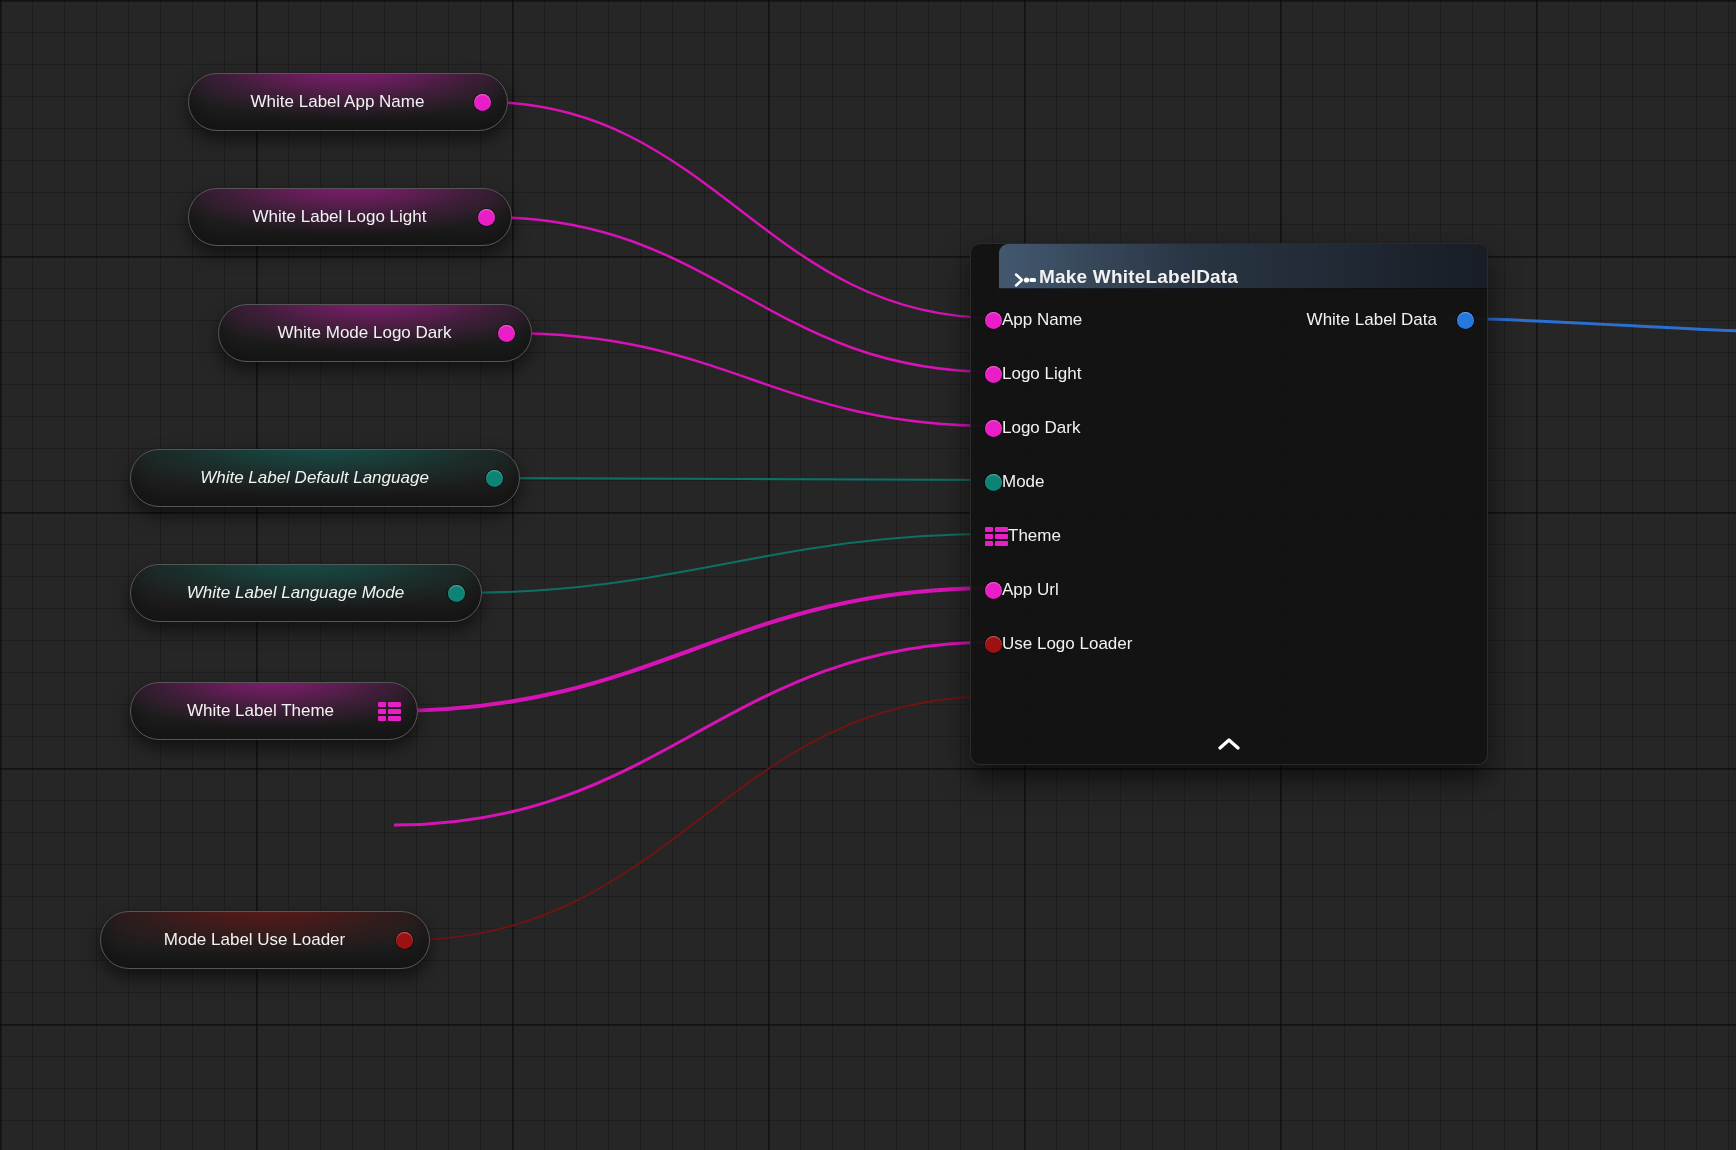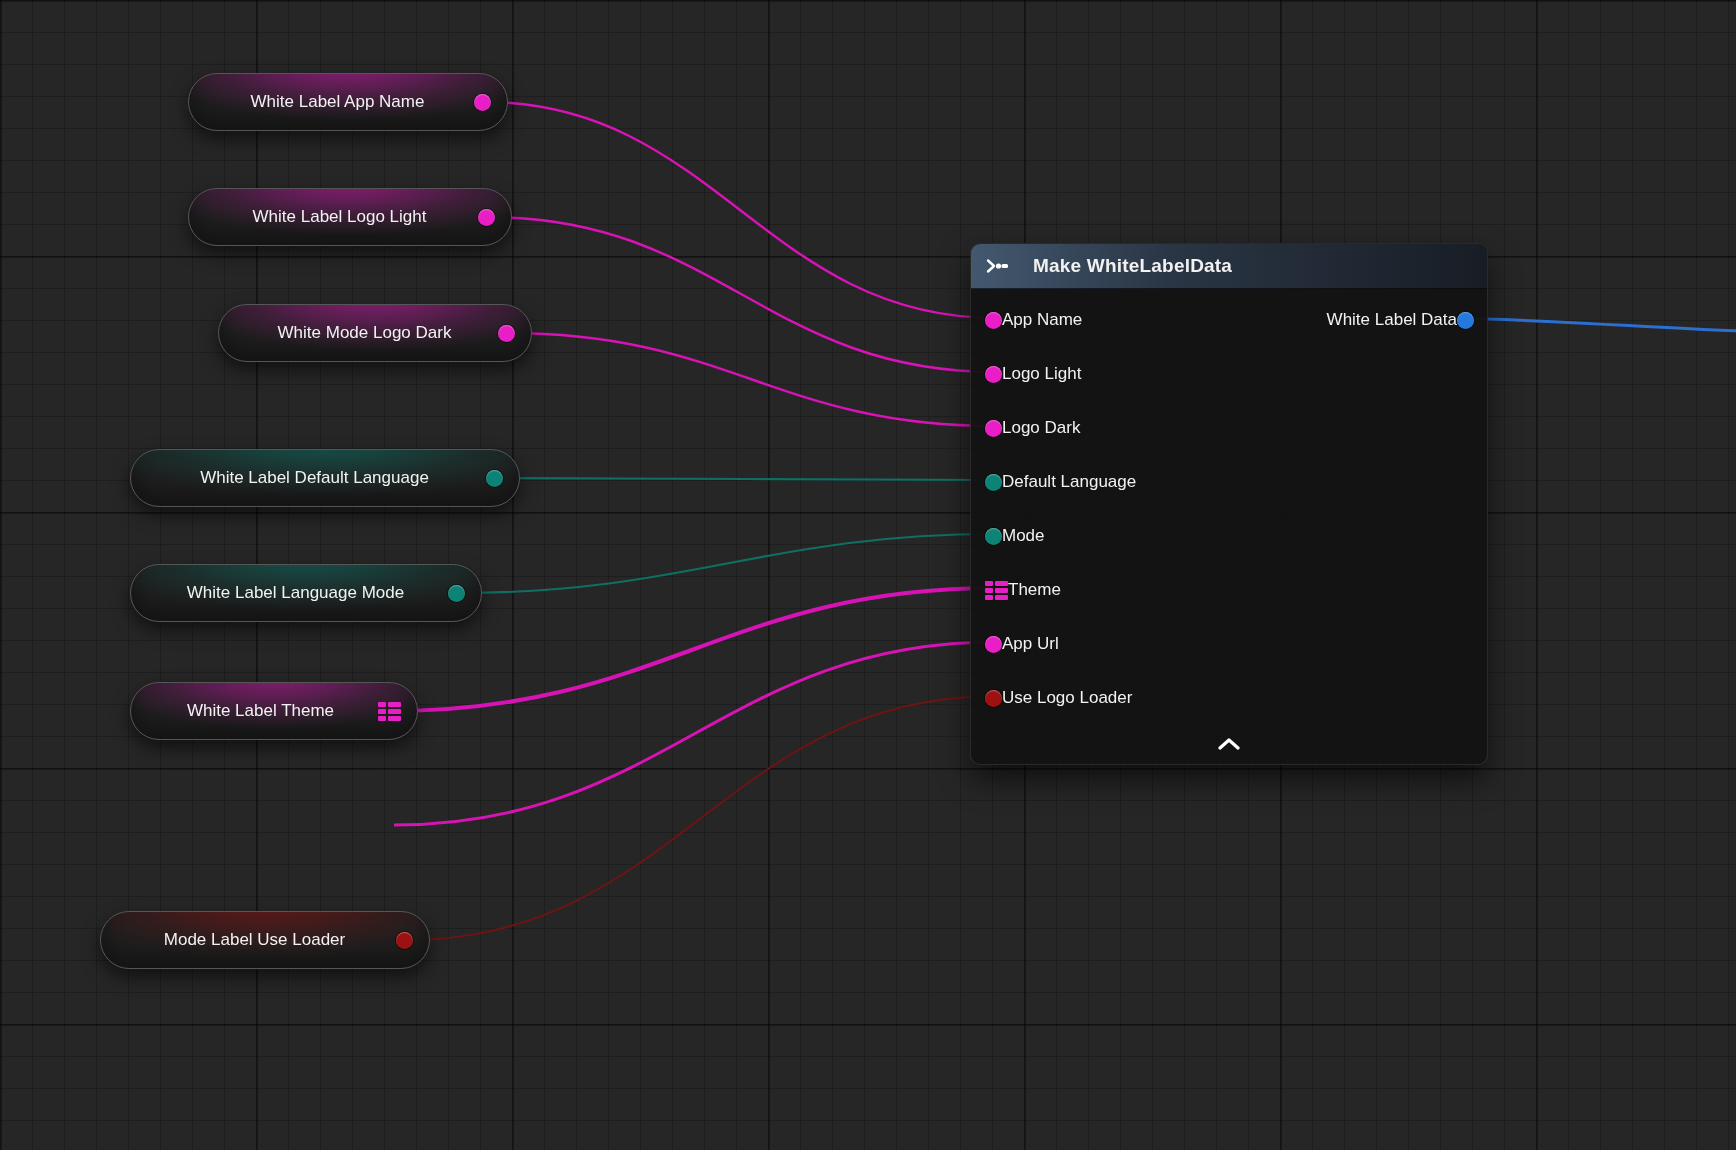--- a/index.html
+++ b/index.html
@@ -30,21 +30,21 @@
     padding:0 16px 0 20px;
     box-sizing:border-box;
     border:1px solid #565656;
     box-shadow:0 8px 18px rgba(0,0,0,0.55), inset 0 -12px 18px rgba(0,0,0,0.35);
     color:#f2f2f2;
     font-size:17px;
     cursor:default;
   }
   .getter .label{flex:1;text-align:center;padding-right:8px;white-space:nowrap;}
   .getter.pink{background:radial-gradient(90% 150% at 50% -25%, rgba(234,30,198,0.62) 0%, rgba(234,30,198,0.16) 48%, rgba(30,30,30,0) 72%),#1e1e1e;}
-  .getter.teal{background:radial-gradient(90% 150% at 50% -25%, rgba(15,132,118,0.60) 0%, rgba(15,132,118,0.15) 48%, rgba(30,30,30,0) 72%),#1e1e1e;}
+  .getter.teal{background:radial-gradient(90% 150% at 50% -25%, rgba(15,132,118,0.60) 0%, rgba(15,132,118,0.15) 48%, rgba(30,30,30,0) 72%),#1e1e1e;font-style:italic;}
   .getter.red {background:radial-gradient(90% 150% at 50% -25%, rgba(158,20,20,0.60) 0%, rgba(158,20,20,0.15) 48%, rgba(30,30,30,0) 72%),#1e1e1e;}
 
   
   .pin{width:17px;height:17px;border-radius:50%;flex:0 0 auto;box-shadow:0 0 0 1px rgba(0,0,0,0.45), inset 0 1px 1px rgba(255,255,255,0.35);}
   .pin.pink{background:#ea1ec6;}
   .pin.teal{background:#0d8376;}
   .pin.red{background:#9e1111;}
   .pin.blue{background:#2578dd;}
 
   .struct-icon{display:grid;grid-template-columns:8px 13px;grid-auto-rows:5px;gap:2px;flex:0 0 auto;}
@@ -55,31 +55,32 @@
     position:absolute;left:970px;top:243px;width:518px;height:522px;
     background:rgba(18,18,18,0.95);
     border:1px solid rgba(255,255,255,0.10);
     border-radius:10px;
     box-shadow:0 14px 30px rgba(0,0,0,0.6);
     box-sizing:border-box;
     color:#f2f2f2;
   }
   .make-header{
     height:44px;
-    display:flex;align-items:center;gap:24px;
+    display:flex;align-items:flex-end;gap:2px;
     padding:0 14px;
     border-radius:9px 9px 0 0;
     background:linear-gradient(90deg,#43586f 0%,#2a3645 38%,#181d25 100%);
     border-bottom:1px solid rgba(0,0,0,0.6);
+    margin-left:28px;
   }
   .make-title{font-size:19px;font-weight:bold;letter-spacing:0.2px;white-space:nowrap;}
   .make-body{position:relative;padding:4px 0 0 0;}
   .pin-row{height:54px;display:flex;align-items:center;gap:0;padding:0 0 0 14px;}
   .pin-row .plabel{font-size:17px;white-space:nowrap;}
-  .out-row{position:absolute;top:4px;right:13px;height:54px;display:flex;align-items:center;gap:0;}
+  .out-row{position:absolute;top:4px;right:13px;height:54px;display:flex;align-items:center;gap:20px;}
   .out-row .plabel{font-size:17px;white-space:nowrap;}
   .chevron{
     position:absolute;left:50%;transform:translateX(-50%);
     top:444px;width:30px;height:22px;display:flex;align-items:center;justify-content:center;cursor:pointer;
   }
 </style>
 </head>
 <body>
 
 <div class="canvas">
@@ -157,24 +158,20 @@
       <div class="pin-row">
         <span class="pin pink"></span>
         <span class="plabel">Logo Light</span>
       </div>
       <div class="pin-row">
         <span class="pin pink"></span>
         <span class="plabel">Logo Dark</span>
       </div>
       <div class="pin-row">
         <span class="pin teal"></span>
-        <span class="plabel">Default Language</span>
-      </div>
-      <div class="pin-row">
-        <span class="pin teal"></span>
         <span class="plabel">Mode</span>
       </div>
       <div class="pin-row">
         <span class="struct-icon">
             <i></i>
             <i></i>
             <i></i>
             <i></i>
             <i></i>
             <i></i>

